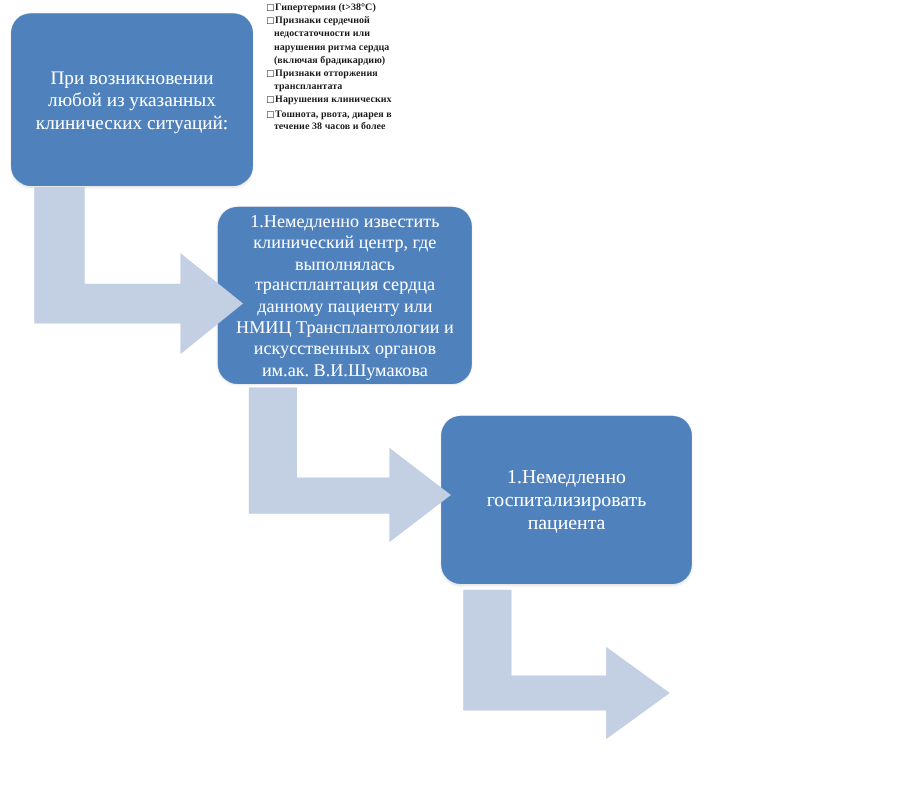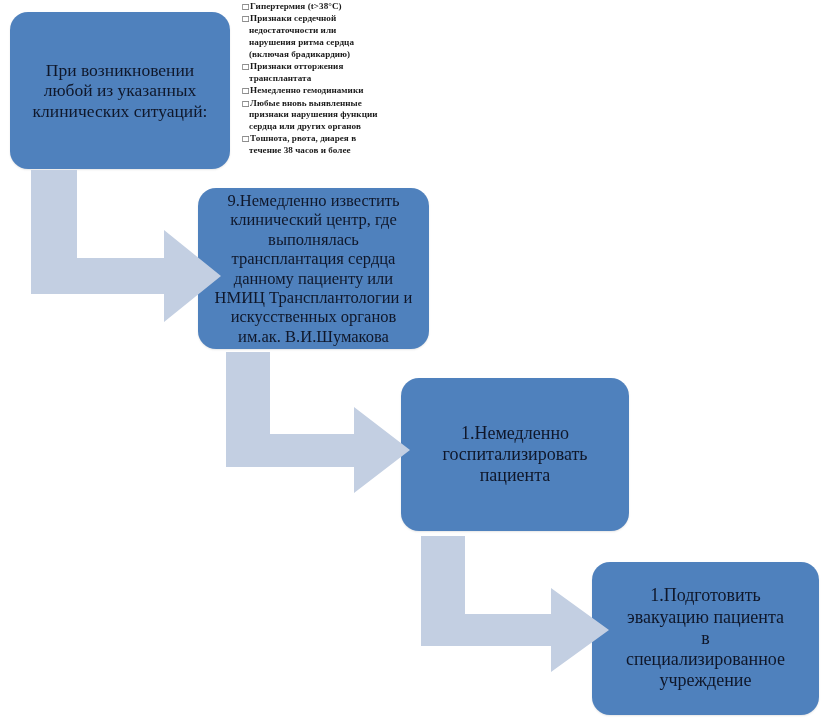--- a/index.html
+++ b/index.html
@@ -18,21 +18,21 @@
     width: 827px;
     height: 727px;
   }
 
   
   .node {
     position: absolute;
     box-sizing: border-box;
     background: #4F81BD;
     border-radius: 18px;
-    color: #0f172a;
+    color: #ffffff;
     display: flex;
     align-items: center;
     justify-content: center;
     text-align: center;
     font-family: "Liberation Serif", "DejaVu Serif", serif;
     line-height: 1.18;
     padding: 6px 10px;
     box-shadow: 0 1px 2px rgba(0,0,0,0.10);
   }
   .node .node-text {
@@ -91,43 +91,36 @@
 
 <div id="canvas">
 
   <div class="node" id="node-1">
     <span class="node-text">При возникновении
 любой из указанных
 клинических ситуаций:</span>
   </div>
 
   <div class="node" id="node-2">
-    <span class="node-text">9.Немедленно известить
+    <span class="node-text">1.Немедленно известить
 клинический центр, где
 выполнялась
 трансплантация сердца
 данному пациенту или
 НМИЦ Трансплантологии и
 искусственных органов
 им.ак. В.И.Шумакова</span>
   </div>
 
   <div class="node" id="node-3">
     <span class="node-text">1.Немедленно
 госпитализировать
 пациента</span>
   </div>
 
-  <div class="node" id="node-4">
-    <span class="node-text">1.Подготовить
-эвакуацию пациента
-в
-специализированное
-учреждение</span>
-  </div>
 
   <div class="arrow" id="arrow-1">
     <svg viewBox="0 0 190 152" preserveAspectRatio="none" aria-hidden="true">
       <polygon points="0,0 46,0 46,88 133,88 133,60 190,106 133,152 133,124 0,124" fill="#C3CFE2"></polygon>
     </svg>
   </div>
 
   <div class="arrow" id="arrow-2">
     <svg viewBox="0 0 184 141" preserveAspectRatio="none" aria-hidden="true">
       <polygon points="0,0 44,0 44,82 128,82 128,55 184,98 128,141 128,115 0,115" fill="#C3CFE2"></polygon>
@@ -148,26 +141,21 @@
       <span class="bullet">□</span><span class="txt">Признаки сердечной
 недостаточности или
 нарушения ритма сердца
 (включая брадикардию)</span>
     </div>
     <div class="item">
       <span class="bullet">□</span><span class="txt">Признаки отторжения
 трансплантата</span>
     </div>
     <div class="item">
-      <span class="bullet">□</span><span class="txt">Немедленно гемодинамики</span>
-    </div>
-    <div class="item">
-      <span class="bullet">□</span><span class="txt">Любые вновь выявленные
-признаки нарушения функции
-сердца или других органов</span>
+      <span class="bullet">□</span><span class="txt">Нарушения клинических</span>
     </div>
     <div class="item">
       <span class="bullet">□</span><span class="txt">Тошнота, рвота, диарея в
 течение 38 часов и более</span>
     </div>
   </div>
 
 </div>
 
 </body></html>

